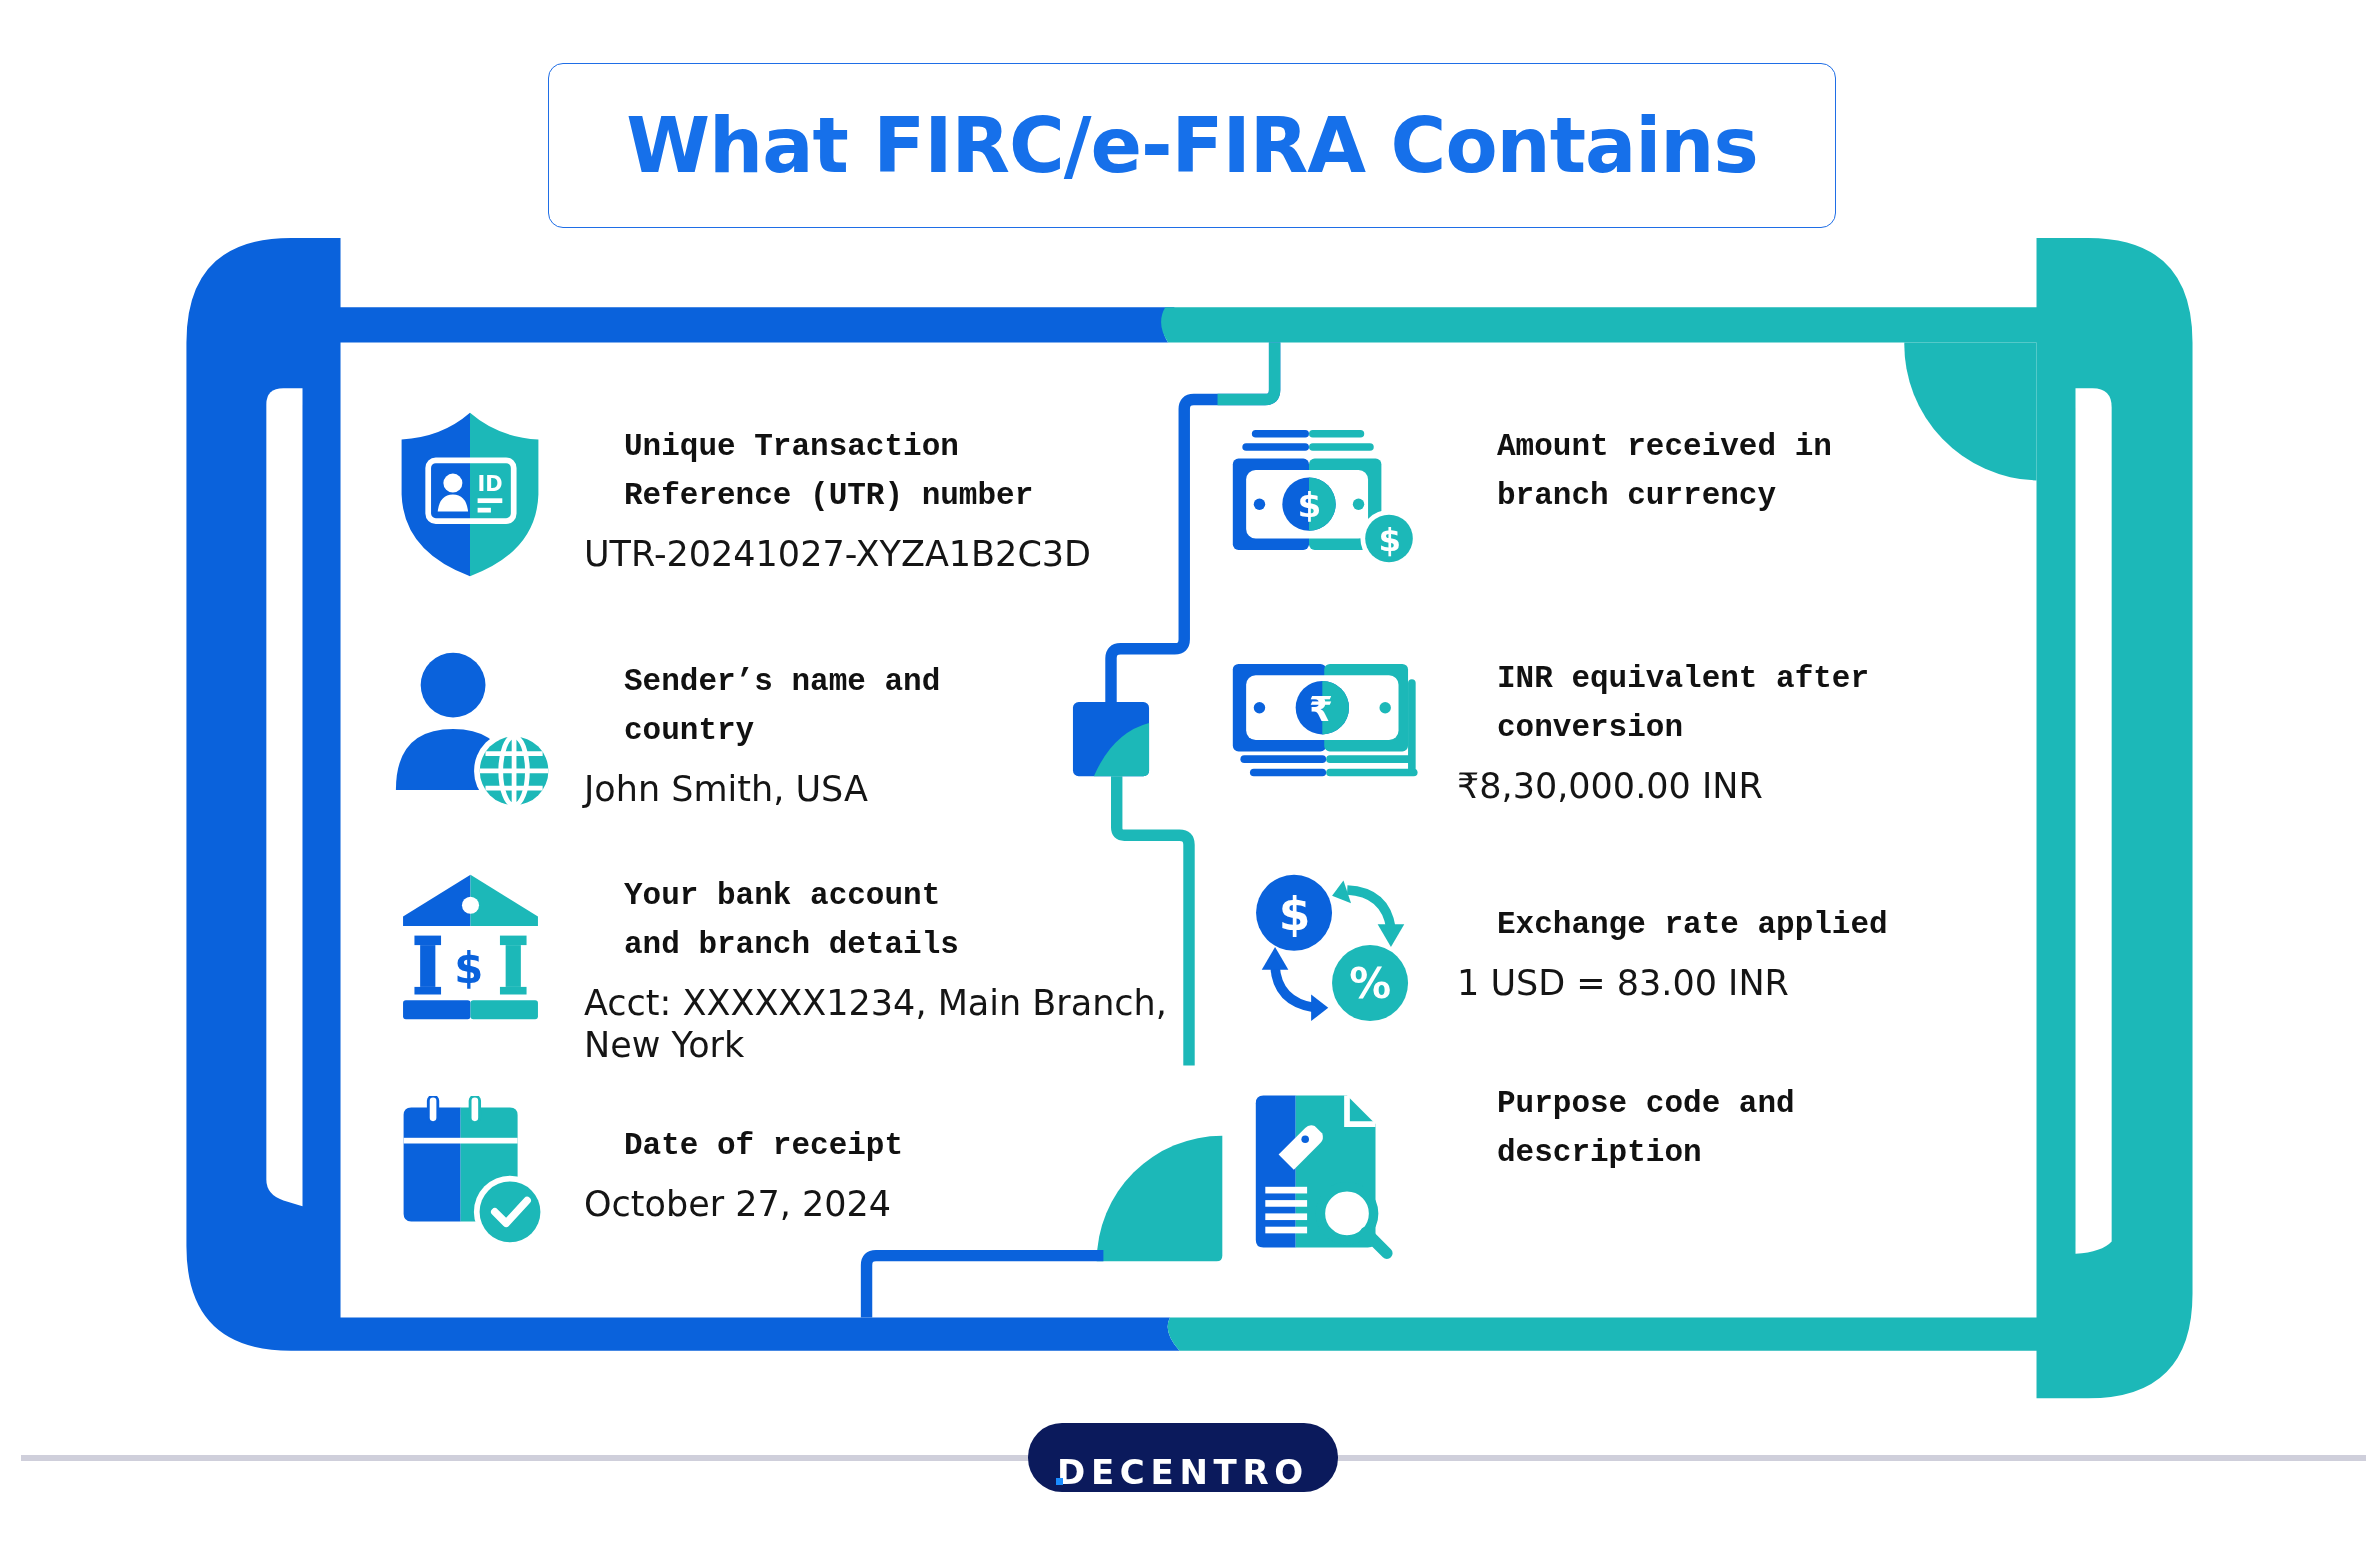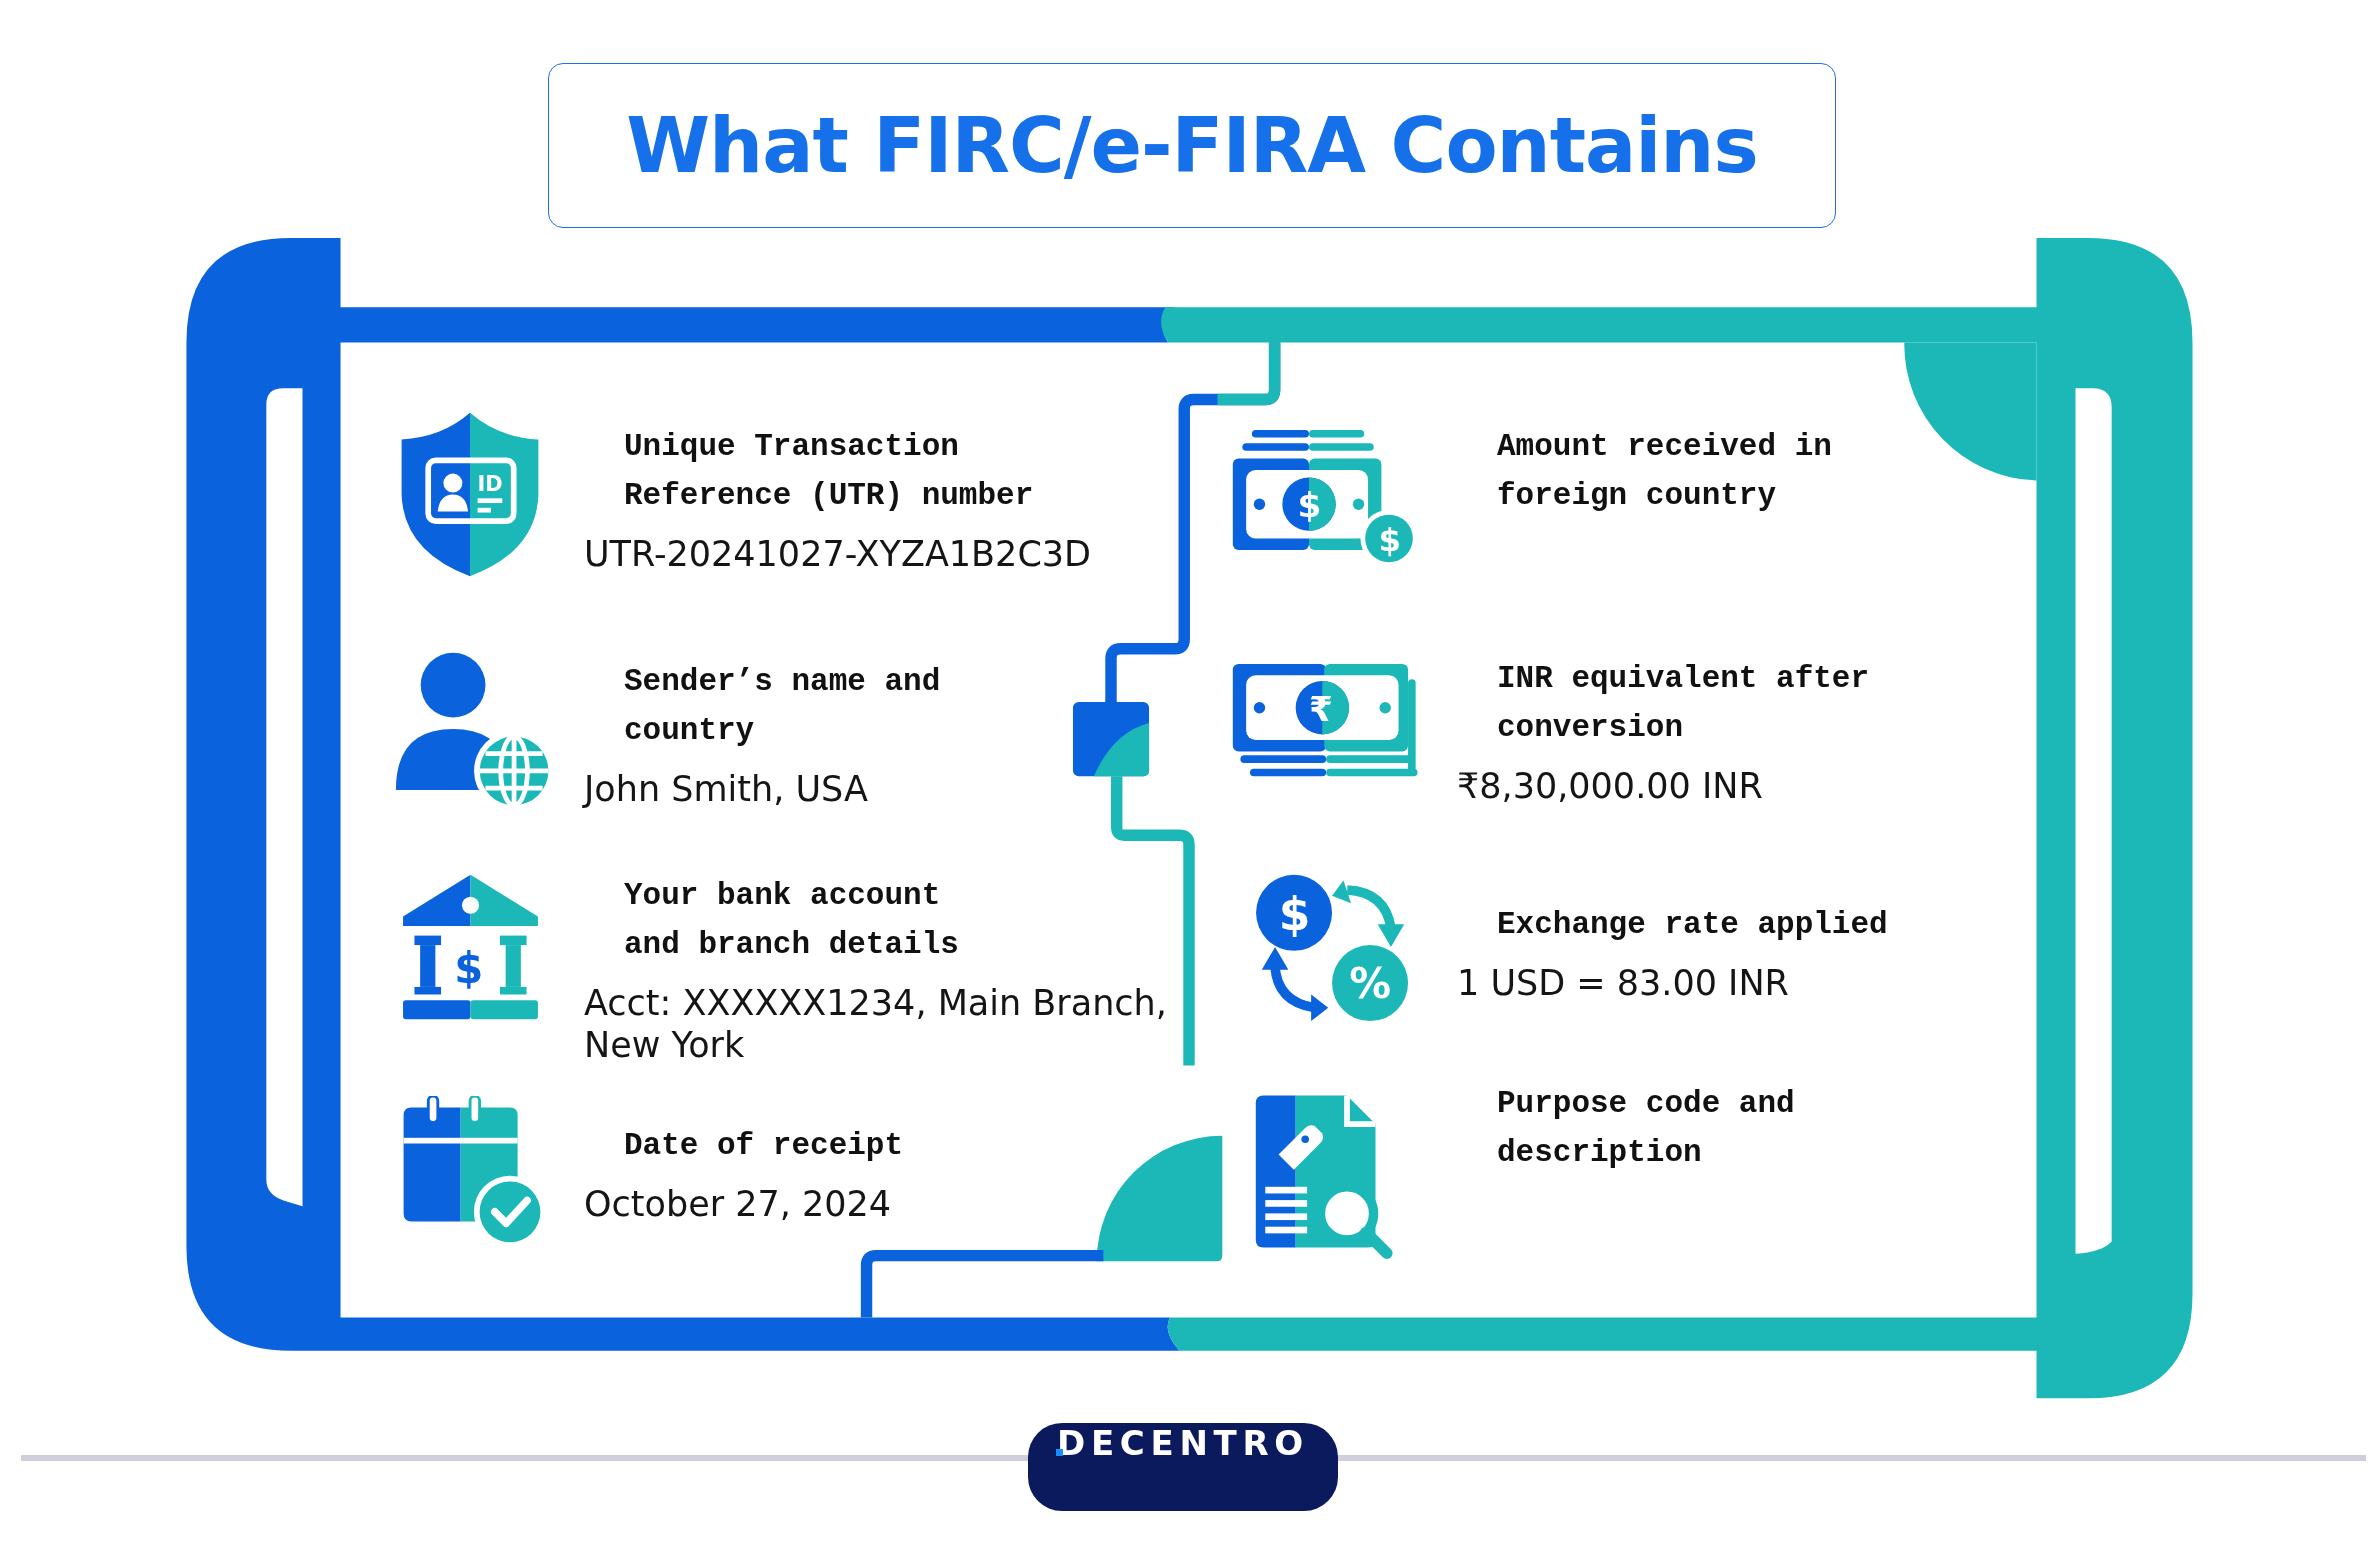--- a/index.html
+++ b/index.html
@@ -6,21 +6,21 @@
   body{width:2378px;height:1543px;position:relative;overflow:hidden;font-family:"Liberation Sans","DejaVu Sans",sans-serif;}
   .abs{position:absolute;}
   .title-box{left:548px;top:63px;width:1288px;height:165px;border:1.9px solid #1f6ee6;border-radius:15px;box-sizing:border-box;display:flex;align-items:center;justify-content:center;background:#fff;}
   .title-text{font-family:"DejaVu Sans",sans-serif;font-weight:bold;font-size:76px;color:#1670ea;letter-spacing:-1px;}
   .frame-svg{left:0;top:0;}
   .item{position:absolute;display:flex;align-items:flex-start;}
   .item .txt{position:absolute;}
   .heading{font-family:Liberation Mono, monospace;font-weight:bold;font-size:31px;line-height:49px;color:#111;white-space:pre-line;margin-left:40px;}
   .value{font-family:"DejaVu Sans",sans-serif;font-size:35px;line-height:42px;color:#151515;margin-top:13px;white-space:pre-line;}
   .footer-line{left:21px;top:1455px;width:2345px;height:5.7px;background:#cfcfdb;}
-  .pill{left:1028px;top:1423px;width:310px;height:88px;border-radius:34px;background:#0b1a5c;display:flex;align-items:flex-start;justify-content:center;}
+  .pill{left:1028px;top:1423px;width:310px;height:69px;border-radius:34px;background:#0b1a5c;display:flex;align-items:flex-end;justify-content:center;}
   .pill-text{font-family:"DejaVu Sans",sans-serif;font-weight:bold;font-size:34px;color:#fff;letter-spacing:5.7px;position:relative;}
   .pill-dot{position:absolute;left:-1px;bottom:6.7px;width:6.7px;height:7.6px;background:#1a8cff;}
 </style>
 </head>
 <body>
 
 <div class="abs title-box">
   <span class="title-text">What FIRC/e-FIRA Contains</span>
 </div>
 
@@ -147,21 +147,21 @@
       <circle cx="136" cy="82" r="6" fill="#1cb8b8"></circle>
     <circle cx="84" cy="82" r="28" fill="#0a62dc"></circle>
     <path d="M84,54 A28,28 0 0 1 84,110 Z" fill="#1cb8b8"></path>
     <text x="72" y="96" font-family="DejaVu Sans" font-weight="bold" font-size="36" fill="#fff">$</text>
     <circle cx="168" cy="118" r="30" fill="#fff"></circle>
     <circle cx="168" cy="118" r="25" fill="#1cb8b8"></circle>
     <text x="157" y="131" font-family="DejaVu Sans" font-weight="bold" font-size="34" fill="#fff">$</text>
   </svg>
   <div class="txt" style="left:228px;top:-3.8px;width:609px;">
     <div class="heading">Amount received in
-foreign country</div>
+branch currency</div>
   </div>
 </div>
 
 <div class="item" style="left:1229px;top:660px;">
   <svg width="200" height="124" viewBox="0 0 210 130">
     <rect x="4" y="4" width="98" height="92" rx="6" fill="#0a62dc"></rect>
       <rect x="100" y="4" width="88" height="92" rx="6" fill="#1cb8b8"></rect>
     <rect x="18" y="16" width="160" height="68" rx="10" fill="#fff"></rect>
     <circle cx="32" cy="50" r="6" fill="#0a62dc"></circle>
       <circle cx="164" cy="50" r="6" fill="#1cb8b8"></circle>

